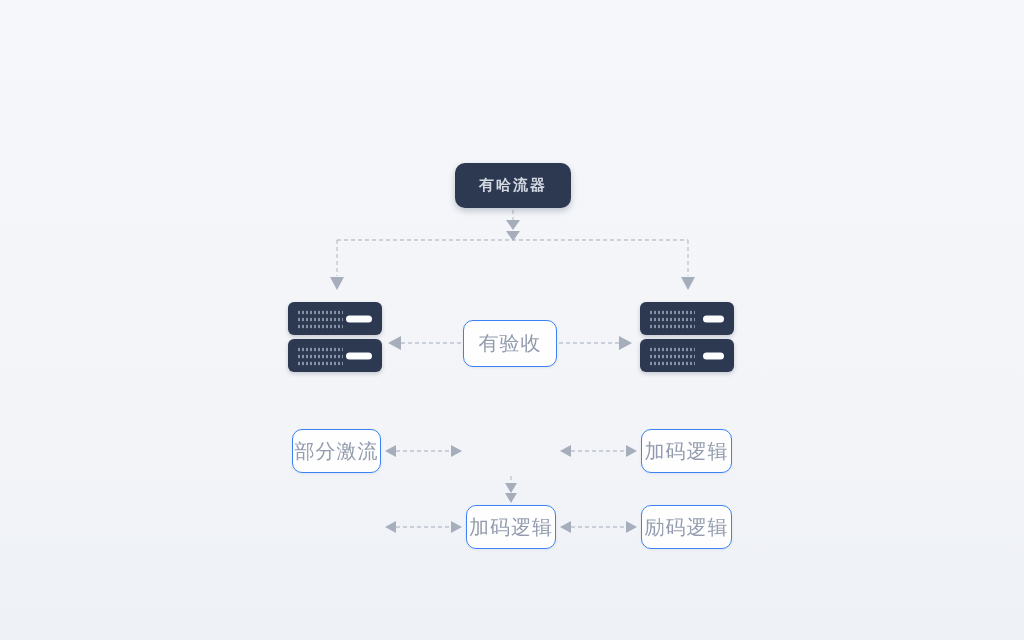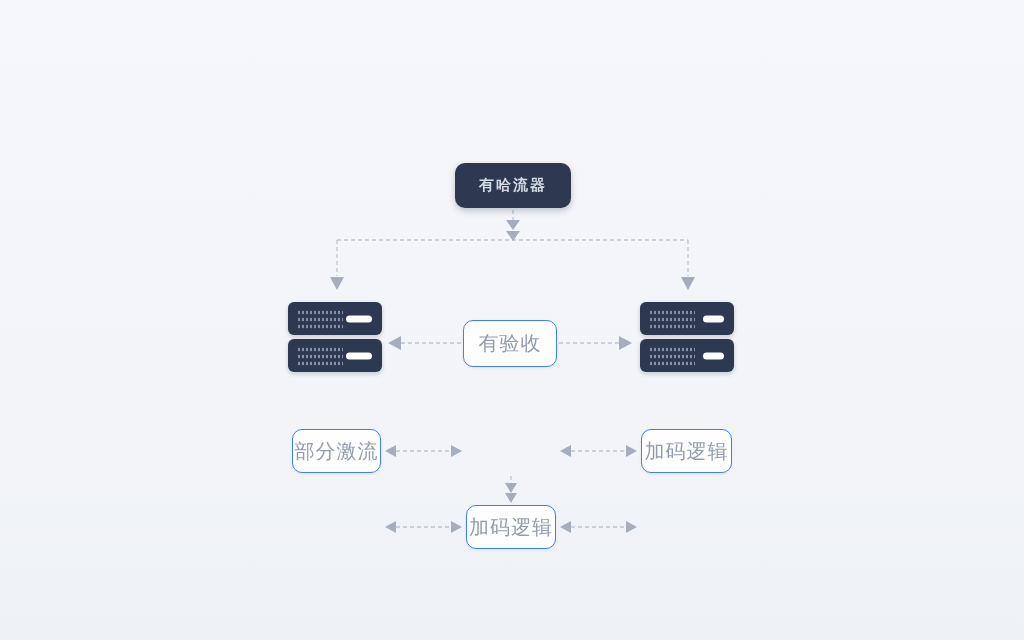--- a/index.html
+++ b/index.html
@@ -130,14 +130,17 @@
   <div class="node light r1 c1">
     <span>部分激流</span>
   </div>
   <div class="node light r1 c3">
     <span>加码逻辑</span>
   </div>
 
   <div class="node light r2 c2">
     <span>加码逻辑</span>
   </div>
+  <div class="node light r2 c3">
+    <span>励码逻辑</span>
+  </div>
 
 </div>
 
 </body></html>

